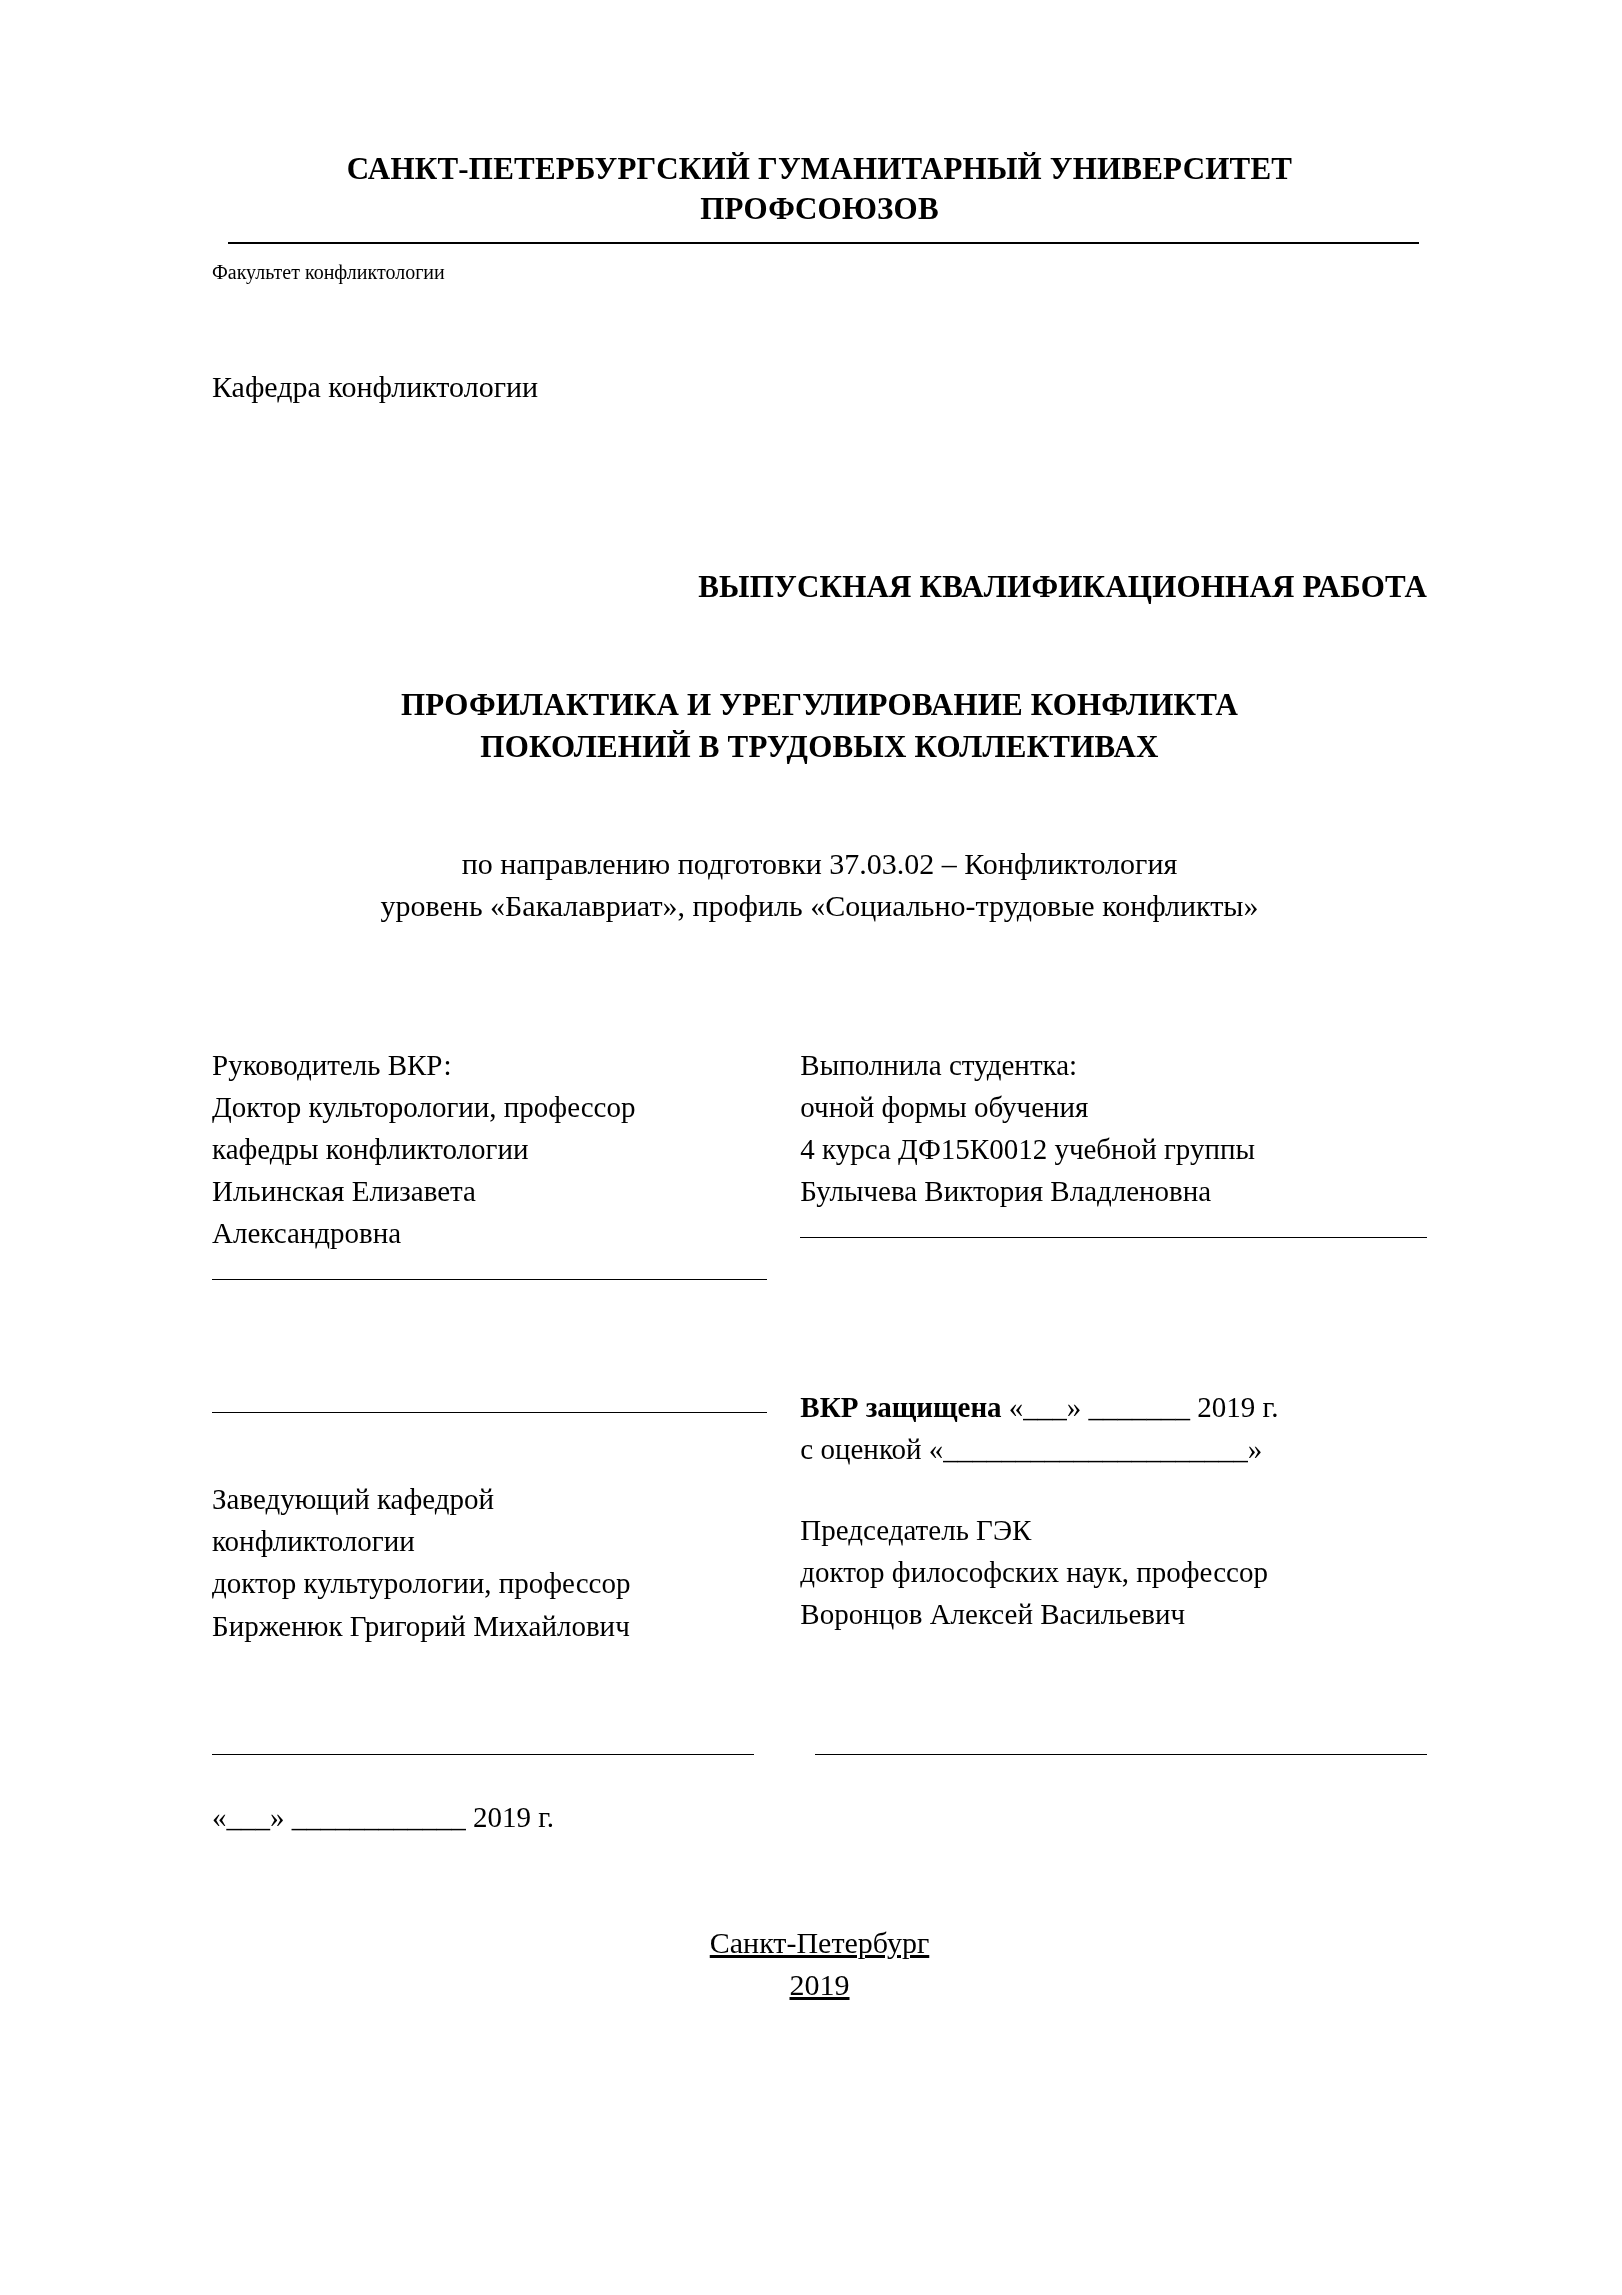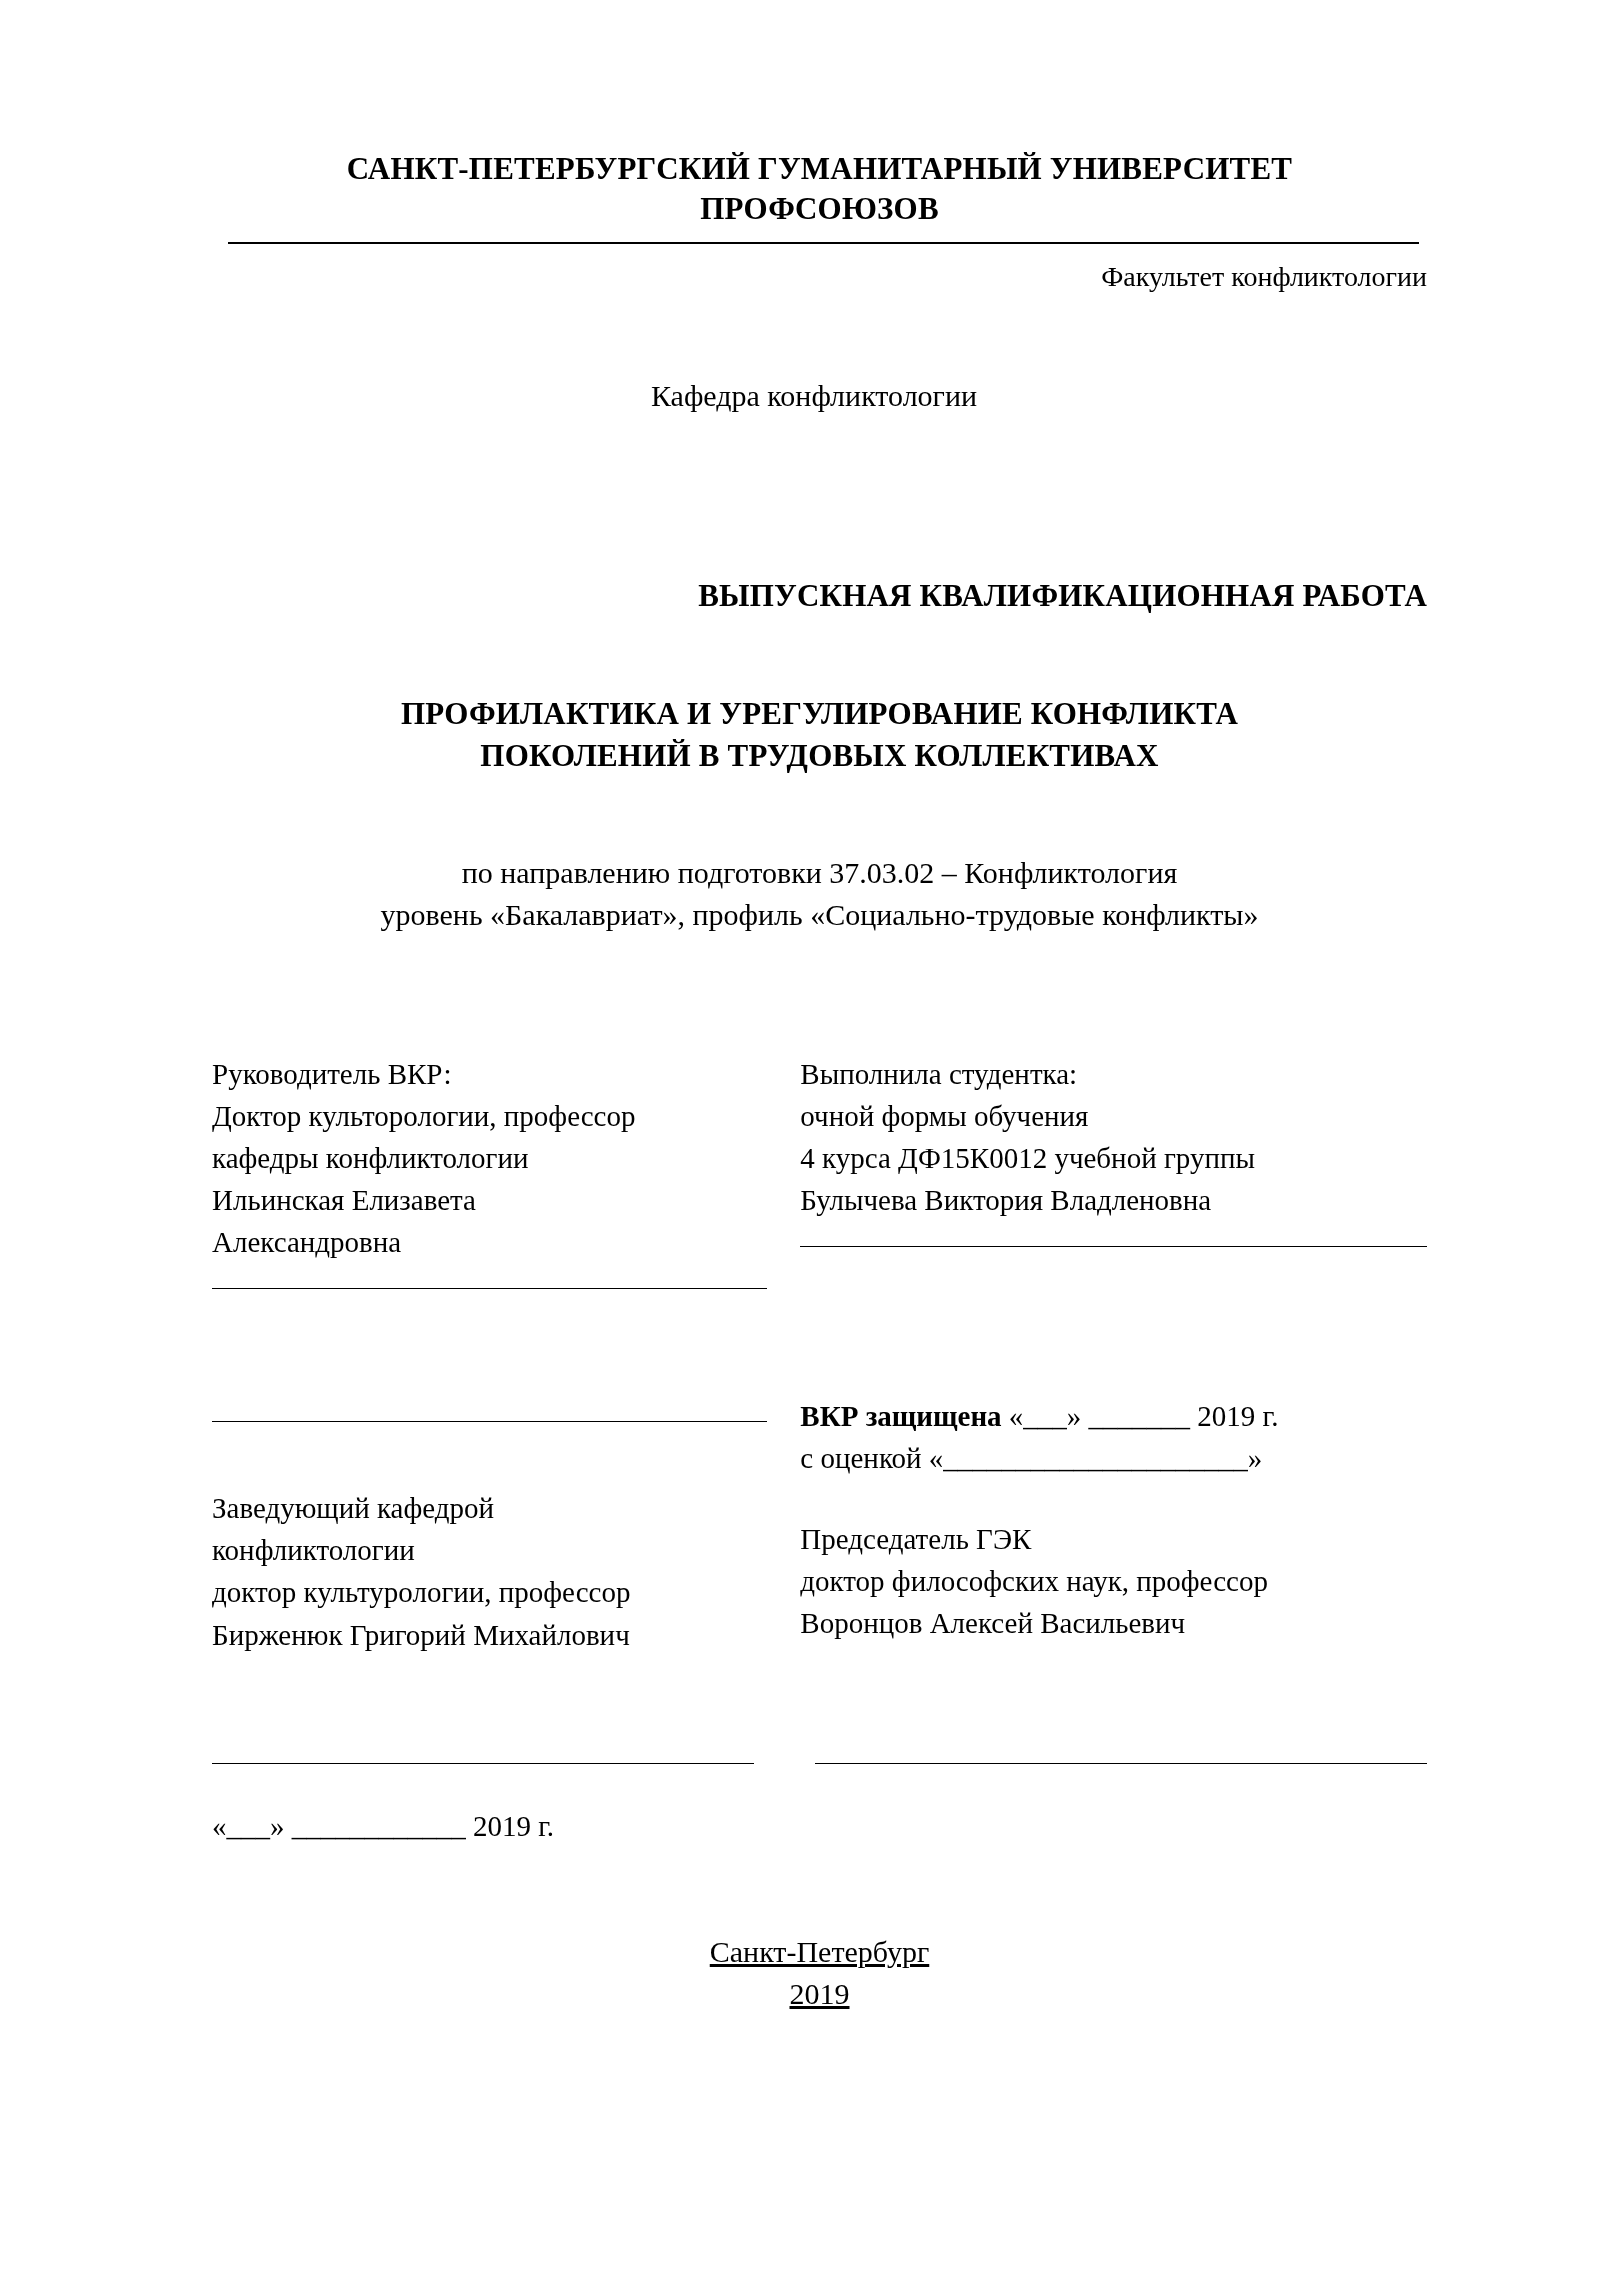--- a/index.html
+++ b/index.html
@@ -28,26 +28,26 @@
     line-height: 1.30;
     letter-spacing: 0.2px;
   }
   .rule {
     border-bottom: 2.4px solid #000;
     margin-top: 12.6px;
     margin-left: 15.7px;
     margin-right: 7.9px;
   }
   .faculty {
-    text-align: right;
-    font-size: 28px;
+    text-align: left;
+    font-size: 20px;
     margin-top: 17.3px;
   }
   .department {
-    text-align: center;
+    text-align: left;
     font-size: 30px;
     margin-top: 86px;
     padding-right: 11px;
   }
   .doc-type {
     text-align: right;
     font-weight: bold;
     font-size: 31px;
     margin-top: 165px;
     letter-spacing: 0.2px;

